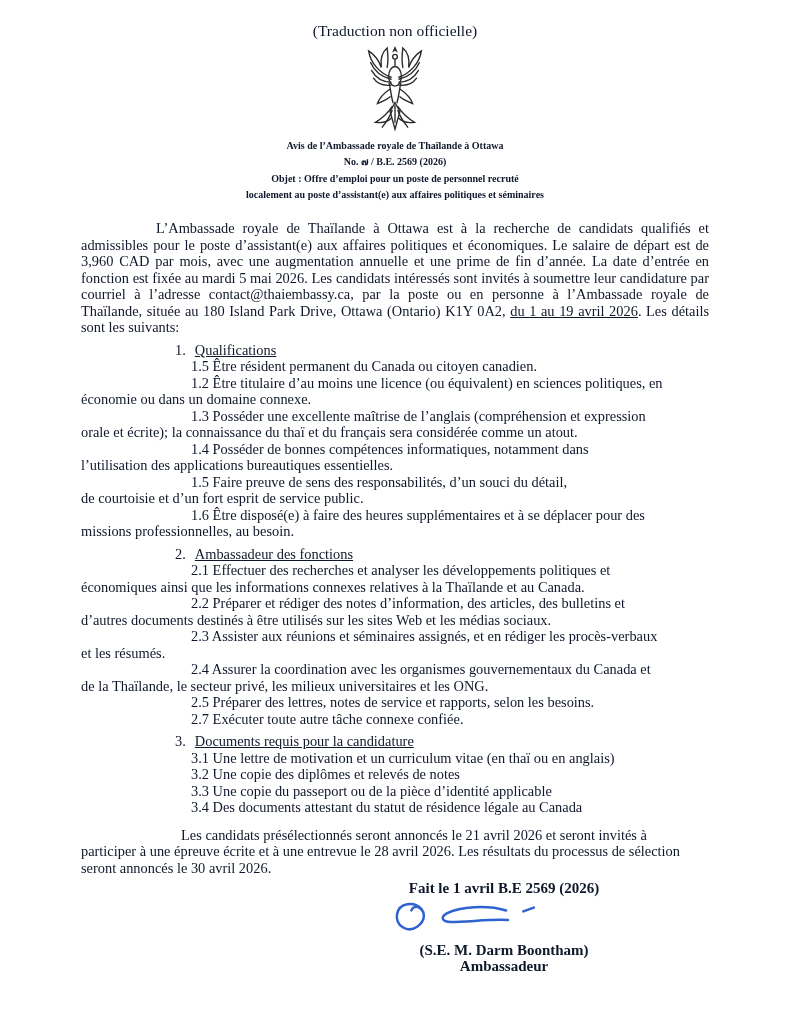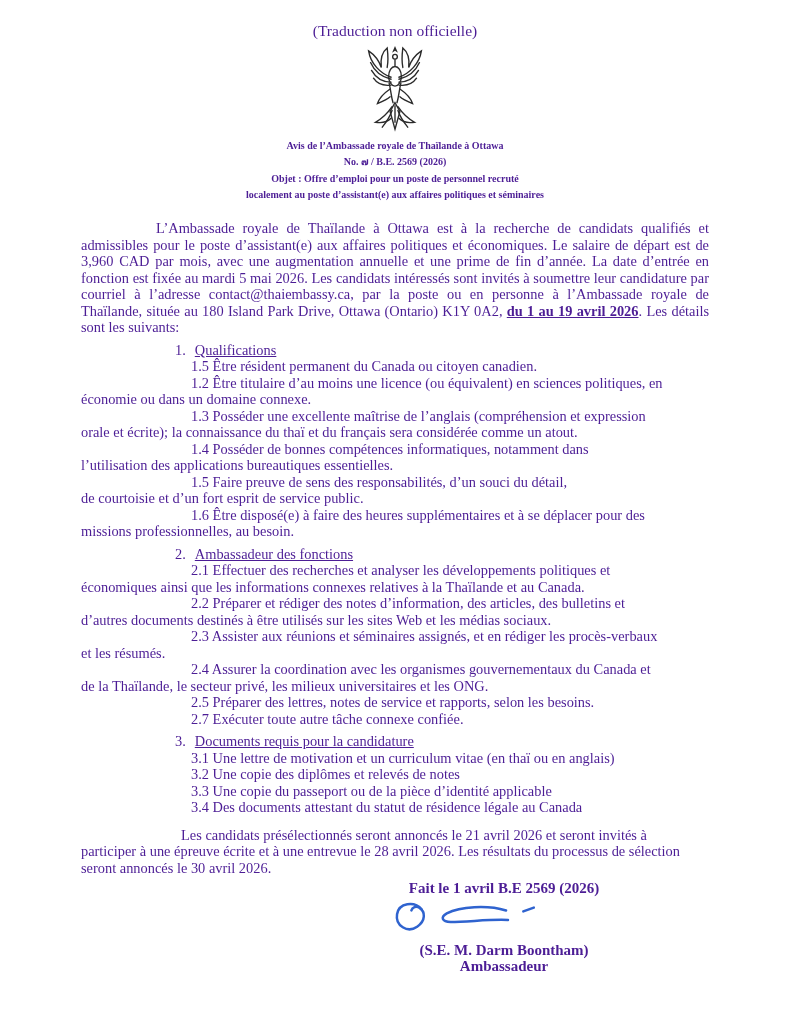--- a/index.html
+++ b/index.html
@@ -1,26 +1,26 @@
 <!DOCTYPE html>
 <html><head>
 <meta charset="utf-8">
 <style>
   html,body { margin:0; padding:0; background:#e8e8e8; }
   .page {
     width:790px; height:1024px; margin:0 auto; background:#ffffff;
-    font-family:"Liberation Serif", serif; color:#4c1d95;
+    font-family:"Liberation Serif", serif; color:#0f172a;
     position:relative; overflow:hidden; box-sizing:border-box;
   }
   .trad-note { text-align:center; padding-top:22px; font-size:15.5px; }
   .emblem-wrap { display:flex; justify-content:center; margin-top:4px; }
   .title-block { text-align:center; font-weight:bold; font-size:10px; line-height:16.3px; margin-top:4px; }
   .content { margin:0 81px; font-size:14.4px; line-height:16.5px; }
   .intro { text-align:justify; text-indent:75px; margin:17px 0 0 0; }
-  .hl { font-weight:bold; text-decoration:underline; }
+  .hl { font-weight:normal; text-decoration:underline; }
   .sec-heading { margin:6px 0 0 94px; }
   .sec-heading .num { display:inline-block; margin-right:9px; }
   .sec-heading .lbl { text-decoration:underline; }
   .item { margin:0; text-indent:110px; white-space:pre-line; }
   .closing { margin:11px 0 0 0; text-indent:100px; white-space:pre-line; }
   .sig-block { width:236px; margin:4px 0 0 305px; text-align:center; }
   .sig-date { font-weight:bold; font-size:15px; white-space:nowrap; }
   .sig-ink { display:block; margin:1px auto 0 auto; }
   .sig-name { font-weight:bold; font-size:15px; white-space:nowrap; }
   .sig-title { font-weight:bold; font-size:15px; }

